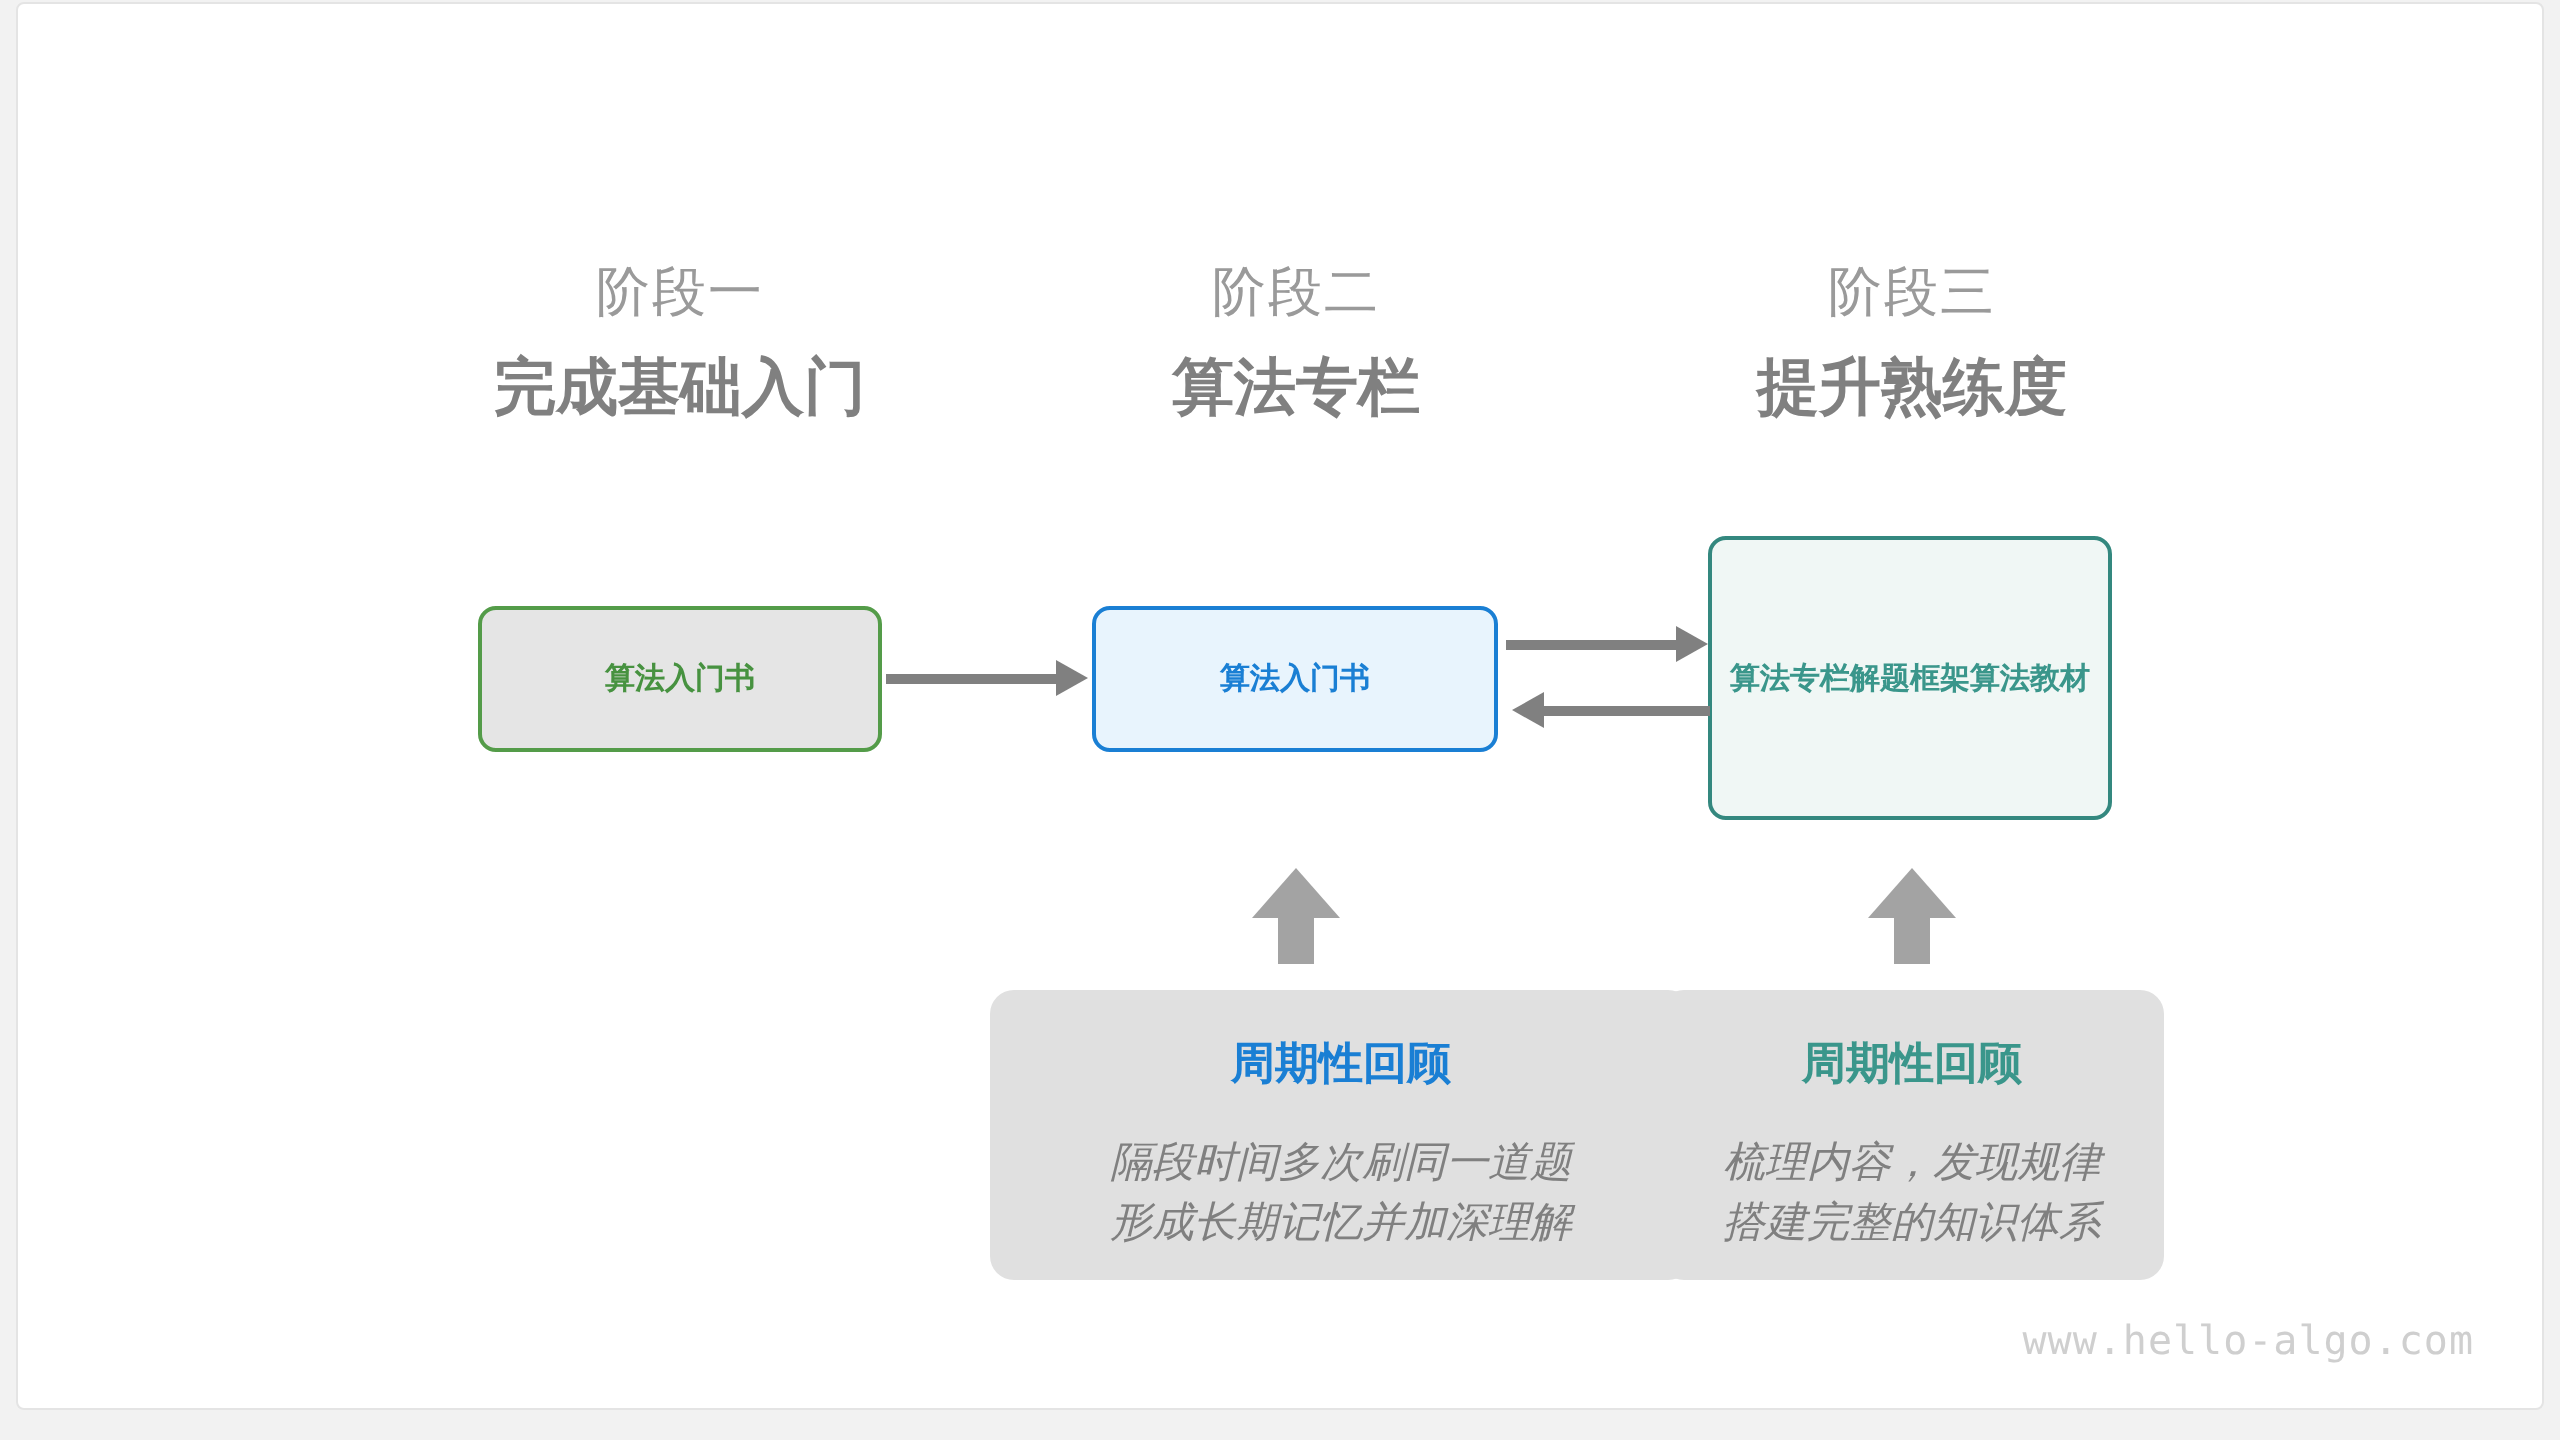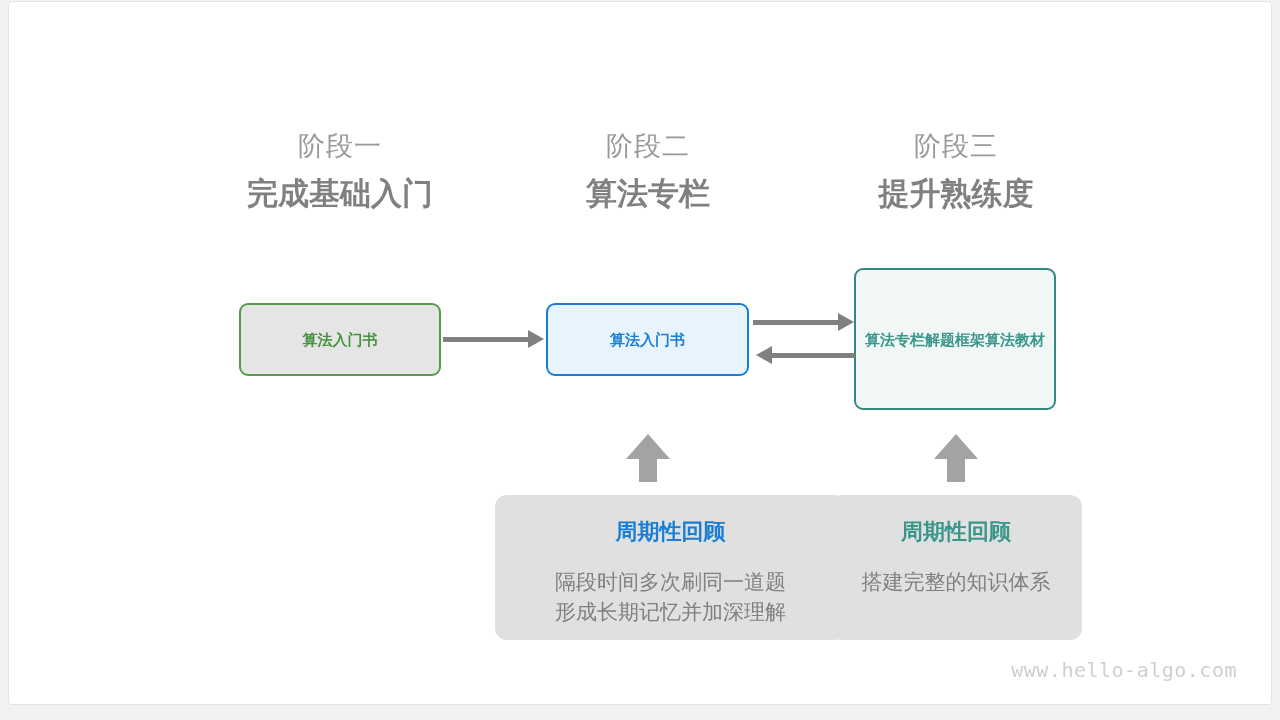--- a/index.html
+++ b/index.html
@@ -178,20 +178,21 @@
     line-height: 30px;
     white-space: nowrap;
   }
   .note-card .note-body {
     margin-top: 20px;
     font-size: 21px;
     color: #808080;
     line-height: 30px;
     text-align: right;
     white-space: nowrap;
+    font-style: italic;
   }
 
   #note-review {
     left: 486px;
     top: 493px;
     width: 351px;
     height: 145px;
   }
   #note-review .note-title { color: #1a7fd4; }
 
@@ -268,20 +269,21 @@
       <div class="note-title">周期性回顾</div>
       <div class="note-body">
         <div>隔段时间多次刷同一道题</div>
         <div>形成长期记忆并加深理解</div>
       </div>
     </div>
 
     <div class="note-card" id="note-summary">
       <div class="note-title">周期性回顾</div>
       <div class="note-body">
+        <div>梳理内容，发现规律</div>
         <div>搭建完整的知识体系</div>
       </div>
     </div>
 
     <div id="watermark">www.hello-algo.com</div>
 
   </div>
 </div>
 
 </body></html>

